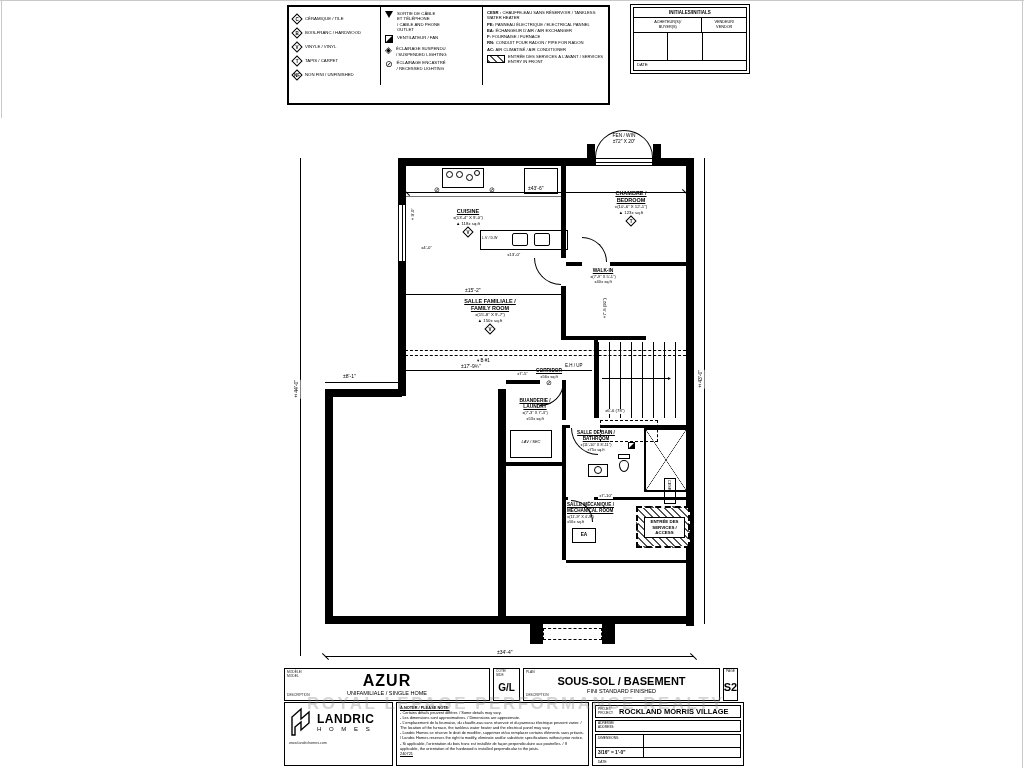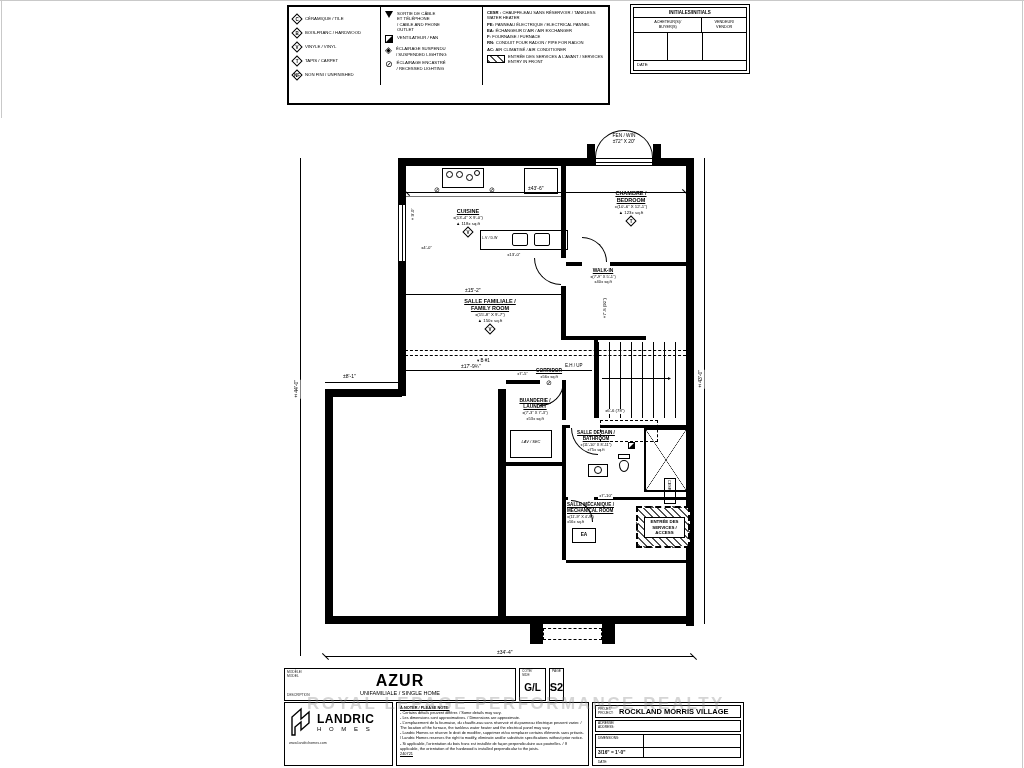--- a/index.html
+++ b/index.html
@@ -346,29 +346,35 @@
 
     <span class="dimlabel" style="left:232px;top:260px;font-size:4.3px">±7'-5"</span>
     <span class="dimlabel" style="left:320px;top:297px;font-size:4.3px">±6'-6 (78")</span>
     <span class="dimlabel" style="left:314px;top:382px;font-size:4.3px">±7'-10"</span>
     <span class="dimlabel vtext" style="left:318px;top:186px;font-size:4.3px">±7'-8 (92")</span>
     <span class="dimlabel vtext" style="left:126px;top:96px;font-size:4.3px">±9'-0"</span>
     <span class="dimlabel" style="left:136px;top:134px;font-size:4.3px">±4'-0"</span>
   </div>
 
   <div class="abs ts">
-    <div class="ts-cell" style="width:232px">
+    <div class="ts-cell" style="width:206px">
       <span class="ts-tiny" style="top:2px"><span>MODÈLE/</span><br><span>MODEL</span></span>
       <span class="ts-tiny" style="bottom:2px">DESCRIPTION</span>
       <span style="font-size:16px;font-weight:bold;letter-spacing:1px;line-height:1">AZUR</span>
       <span style="font-size:5.5px;margin-top:1px">UNIFAMILIALE / SINGLE HOME</span>
     </div>
     <div class="ts-cell" style="width:27px">
       <span class="ts-tiny" style="top:1px"><span>CÔTÉ/</span><br><span>SIDE</span></span>
       <span style="font-size:10px;font-weight:bold;margin-top:6px">G/L</span>
+    </div>
+    <div class="ts-cell" style="width:197px">
+      <span class="ts-tiny" style="top:2px">PLAN</span>
+      <span class="ts-tiny" style="bottom:2px">DESCRIPTION</span>
+      <span style="font-size:11px;font-weight:bold;line-height:1">SOUS-SOL / BASEMENT</span>
+      <span style="font-size:5.5px;margin-top:1px">FINI STANDARD FINISHED</span>
     </div>
     <div class="ts-cell" style="width:15px">
       <span class="ts-tiny" style="top:1px">PAGE</span>
       <span style="font-size:11px;font-weight:bold;margin-top:4px">S2</span>
     </div>
   </div>
 
   <div class="abs ft">
     <div class="ft-box" style="width:109px;padding:4px">
       <div style="display:flex;align-items:center;gap:4px">

